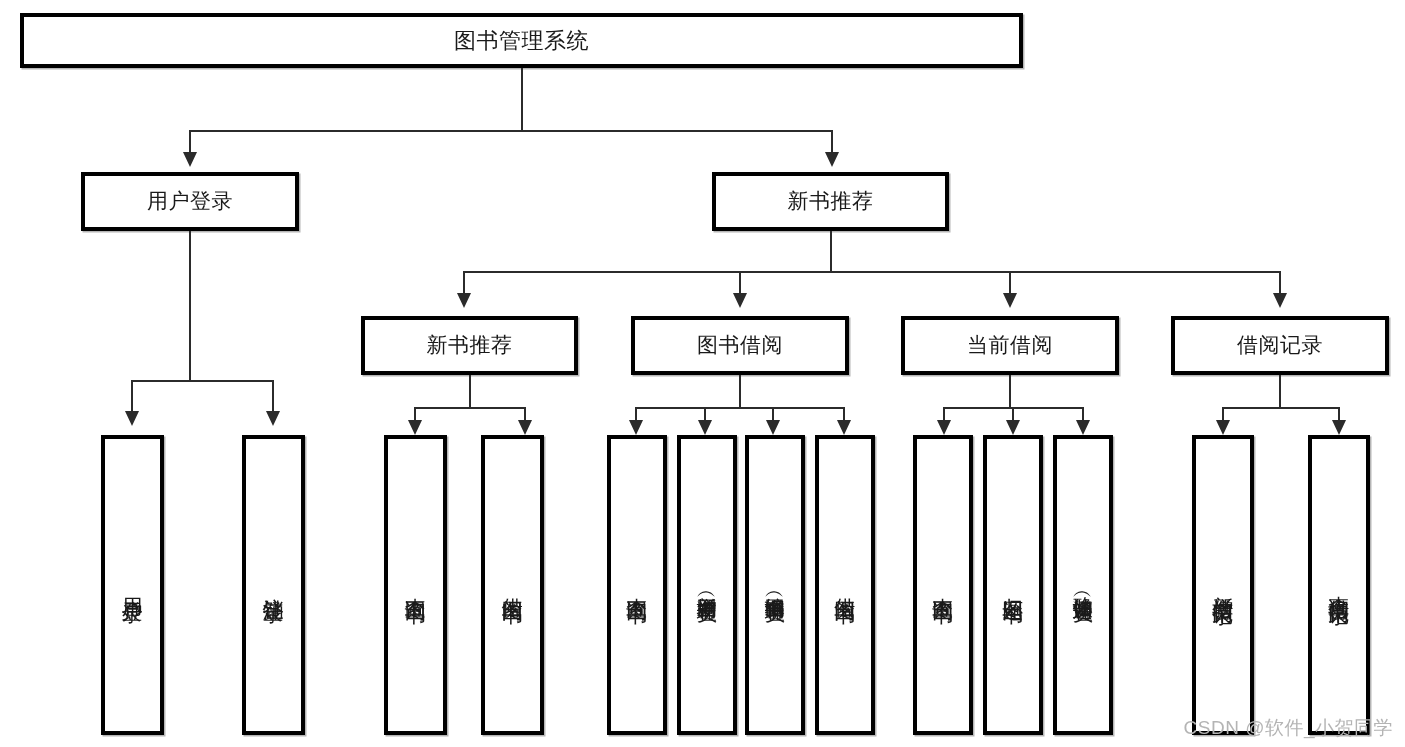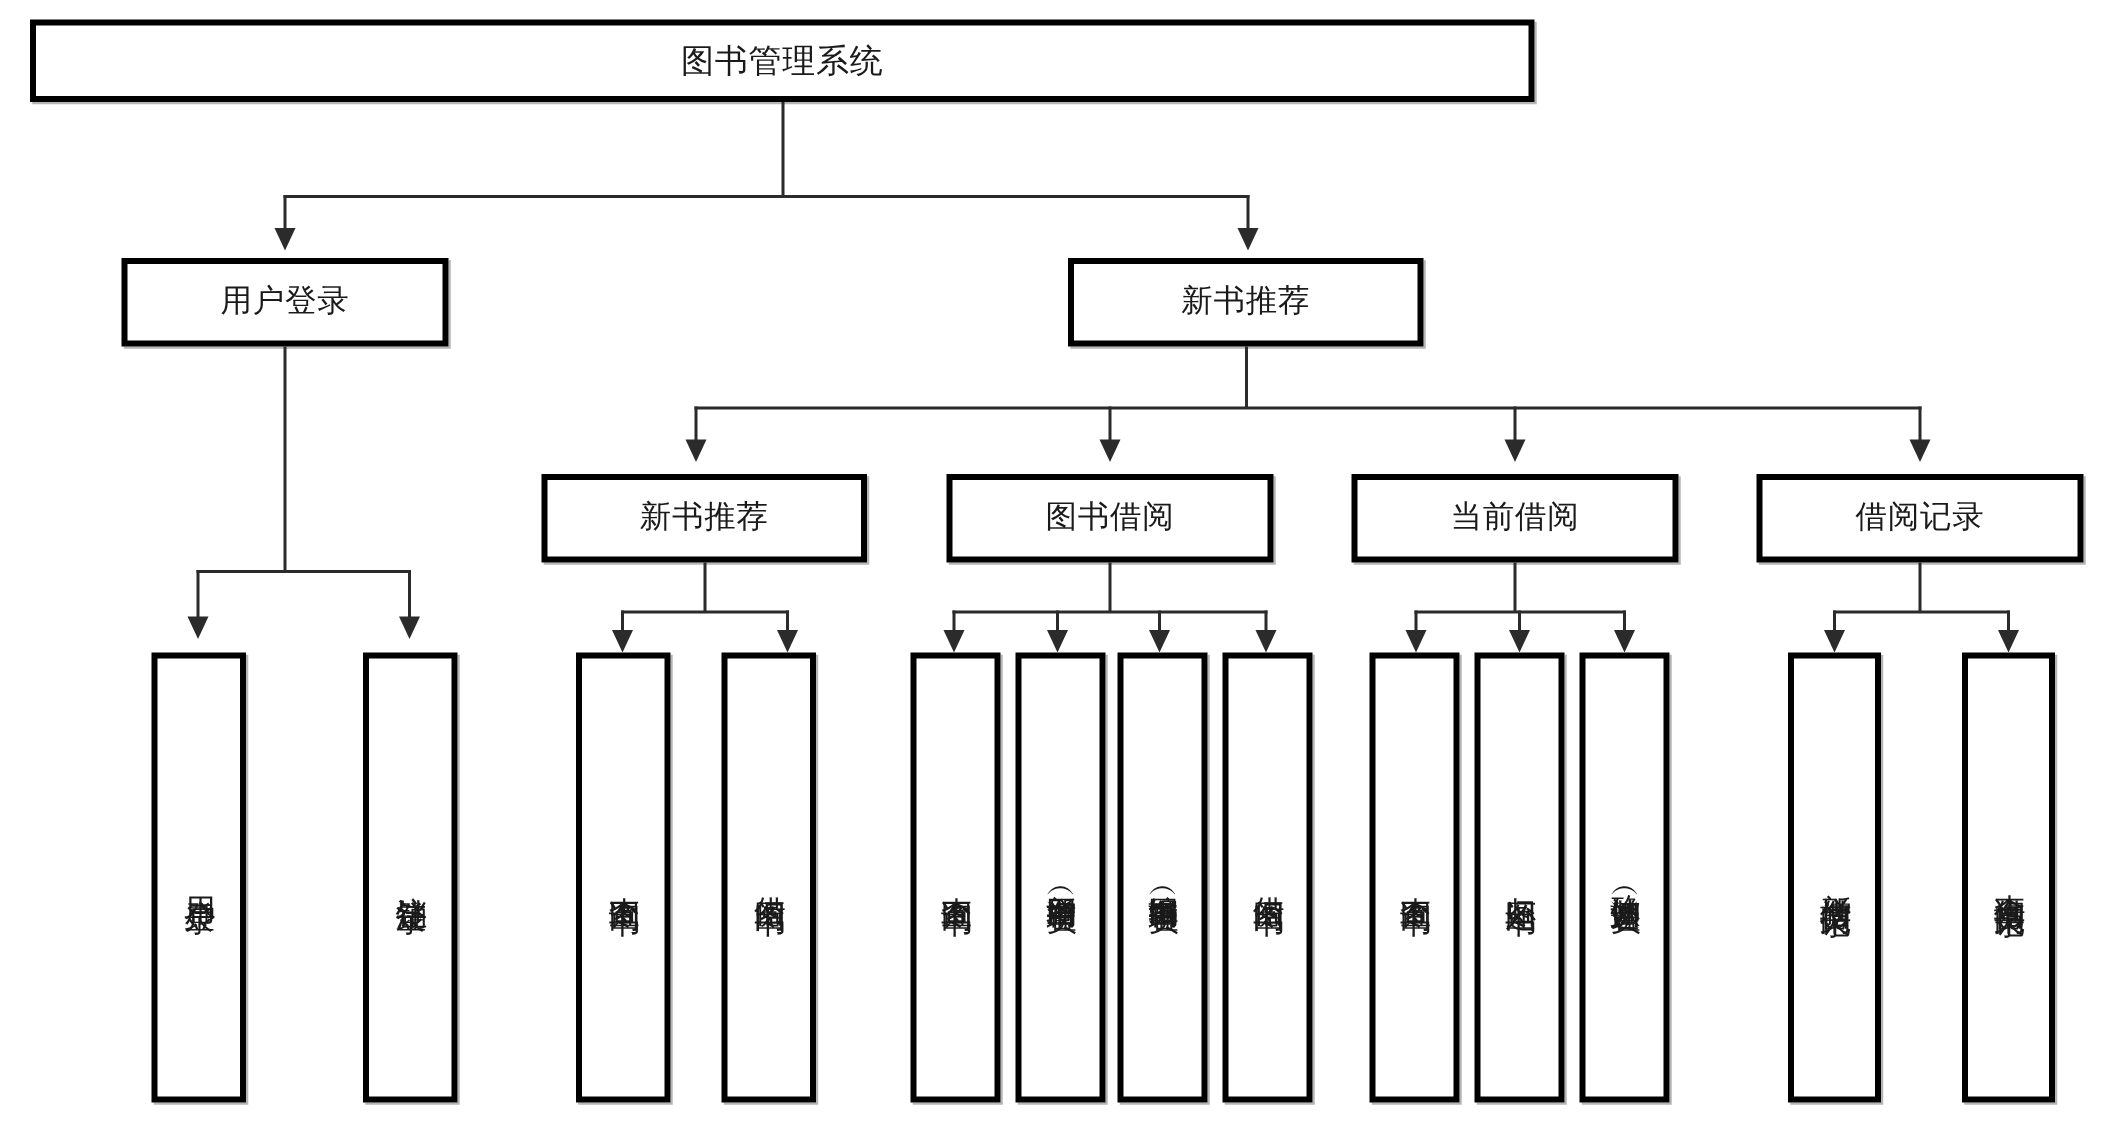--- a/index.html
+++ b/index.html
@@ -212,14 +212,15 @@
     <span class="label">确认归还（管理员）</span>
   </div>
 
   <div class="node v" style="left:1192px; top:435px; width:62px; height:300px;">
     <span class="label">新增借阅记录</span>
   </div>
   <div class="node v" style="left:1308px; top:435px; width:62px; height:300px;">
     <span class="label">查询借阅记录</span>
   </div>
 
+  <div id="watermark">CSDN @软件_小贺同学</div>
 
 </div>
 
 </body></html>

